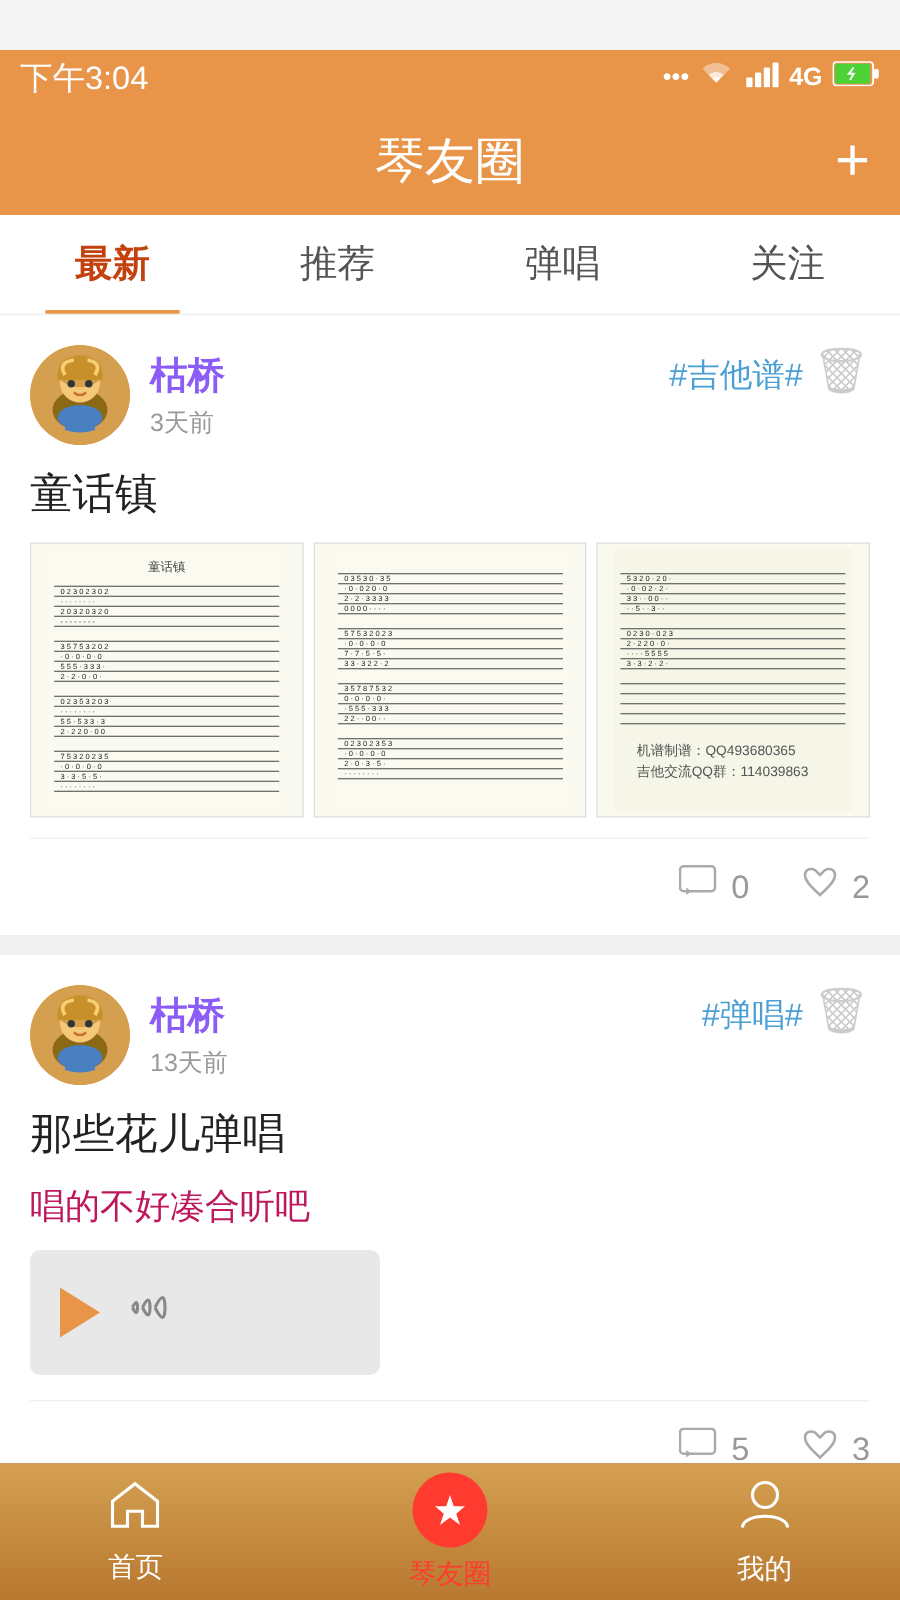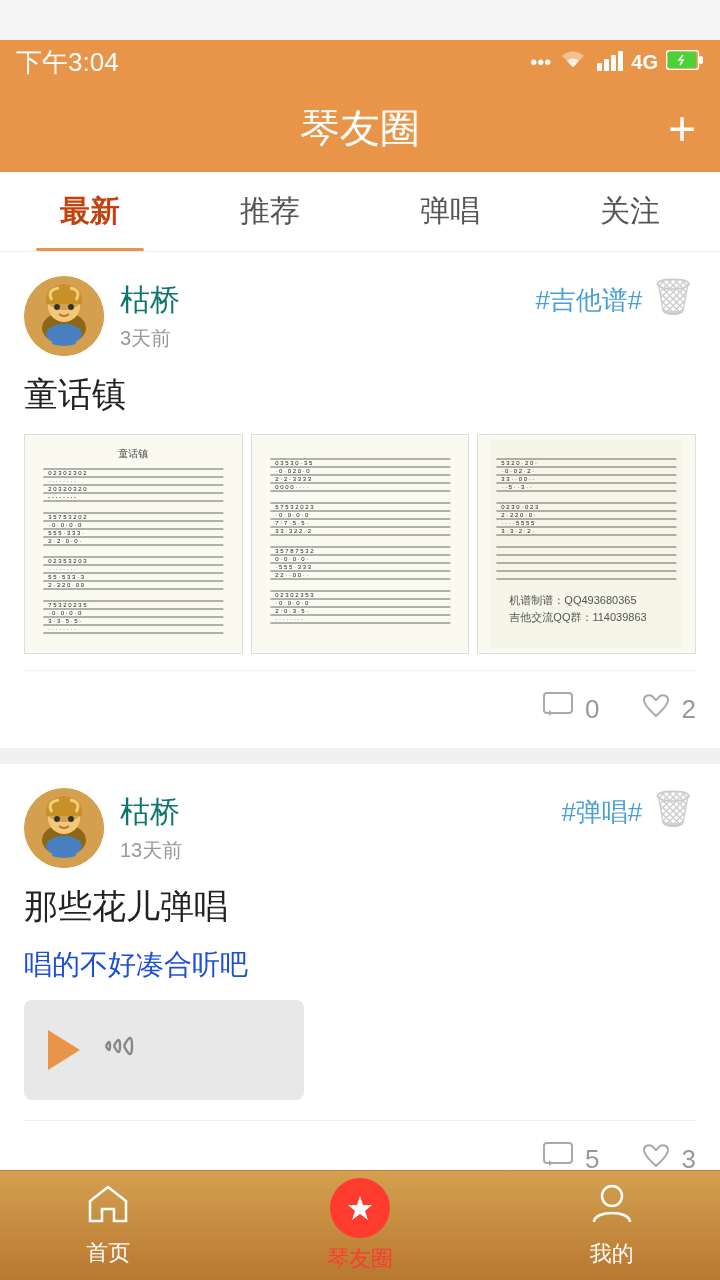--- a/index.html
+++ b/index.html
@@ -99,29 +99,29 @@
       flex-shrink: 0;
       display: flex;
       align-items: center;
       justify-content: center;
       position: relative;
     }
     
     .avatar svg { width: 80px; height: 80px; }
 
     .post-meta { display: flex; flex-direction: column; }
-    .post-username { font-size: 30px; font-weight: 400; color: #0f766e; }
+    .post-username { font-size: 30px; font-weight: 700; color: #8b5cf6; }
     .post-time { font-size: 20px; color: #999; margin-top: 4px; }
 
     .post-header-right { display: flex; flex-direction: row; align-items: flex-end; gap: 8px; }
     .post-tag { font-size: 26px; color: #4a9fd4; }
     .post-delete { color: #ccc; font-size: 36px; cursor: pointer; }
 
     .post-title { font-size: 34px; color: #222; font-weight: 500; margin-bottom: 16px; }
-    .post-desc { font-size: 28px; color: #1d4ed8; margin-bottom: 16px; }
+    .post-desc { font-size: 28px; color: #be185d; margin-bottom: 16px; }
 
     
     .sheet-images { display: flex; gap: 8px; margin-bottom: 16px; }
     .sheet-img {
       flex: 1;
       height: 220px;
       background: #f9f9f0;
       border: 1px solid #ddd;
       display: flex;
       flex-direction: column;

